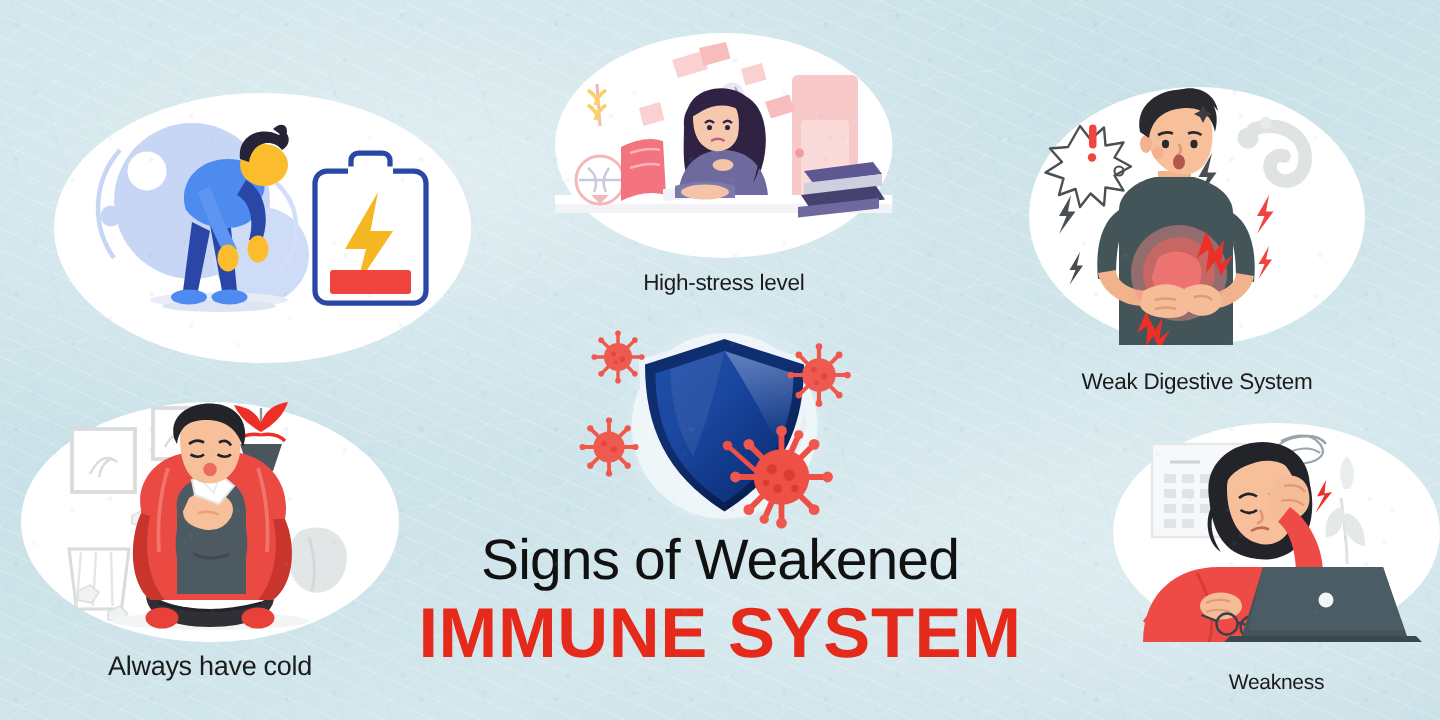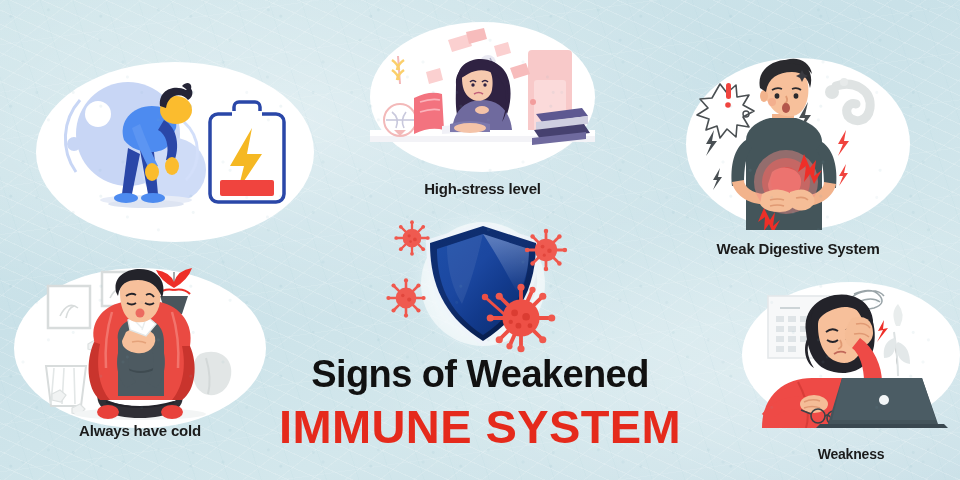--- a/index.html
+++ b/index.html
@@ -52,62 +52,62 @@
     border-radius:50%;
   }
   .art { position:absolute; left:0; top:0; width:100%; height:100%; }
   .art svg { width:100%; height:100%; display:block; }
 
   .caption {
     position:absolute;
     width:100%;
     text-align:center;
     color:#1b1b1b;
-    font-weight:bold;
+    font-weight:normal;
     letter-spacing:-.2px;
     white-space:nowrap;
   }
 
   
   #card-tired   { left:36px;  top:62px;  width:278px; height:180px; }
   #card-stress  { left:370px; top:22px;  width:225px; height:150px; }
   #card-digest  { left:686px; top:58px;  width:224px; height:172px; }
   #card-cold    { left:14px;  top:268px; width:252px; height:160px; }
   #card-weak    { left:742px; top:282px; width:218px; height:146px; }
 
   #cap-tired   { top:188px; font-size:15px; }
   #cap-stress  { top:158px; font-size:15px; }
-  #cap-digest  { top:182px; font-size:15px; }
-  #cap-cold    { top:154px; font-size:15px; }
+  #cap-digest  { top:188px; font-size:15px; }
+  #cap-cold    { top:166px; font-size:18px; }
   #cap-weak    { top:164px; font-size:14px; }
 
   
   #shield-block { position:absolute; left:378px; top:206px; width:210px; height:160px; }
 
   
   #title-block {
     position:absolute;
     left:0; right:0;
     top:355px;
     text-align:center;
   }
   #title-line1 {
     font-size:38px;
-    font-weight:bold;
+    font-weight:normal;
     color:#111;
     letter-spacing:-.6px;
     line-height:1.0;
   }
   #title-line2 {
     font-size:47px;
     font-weight:bold;
     color:#e52a1c;
     letter-spacing:.4px;
     line-height:1.05;
-    margin-top:9px;
+    margin-top:4px;
   }
 </style>
 </head>
 <body>
 
 <div id="stage">
 
   <div class="card" id="card-tired">
     <div class="oval"></div>
     <div class="art">

